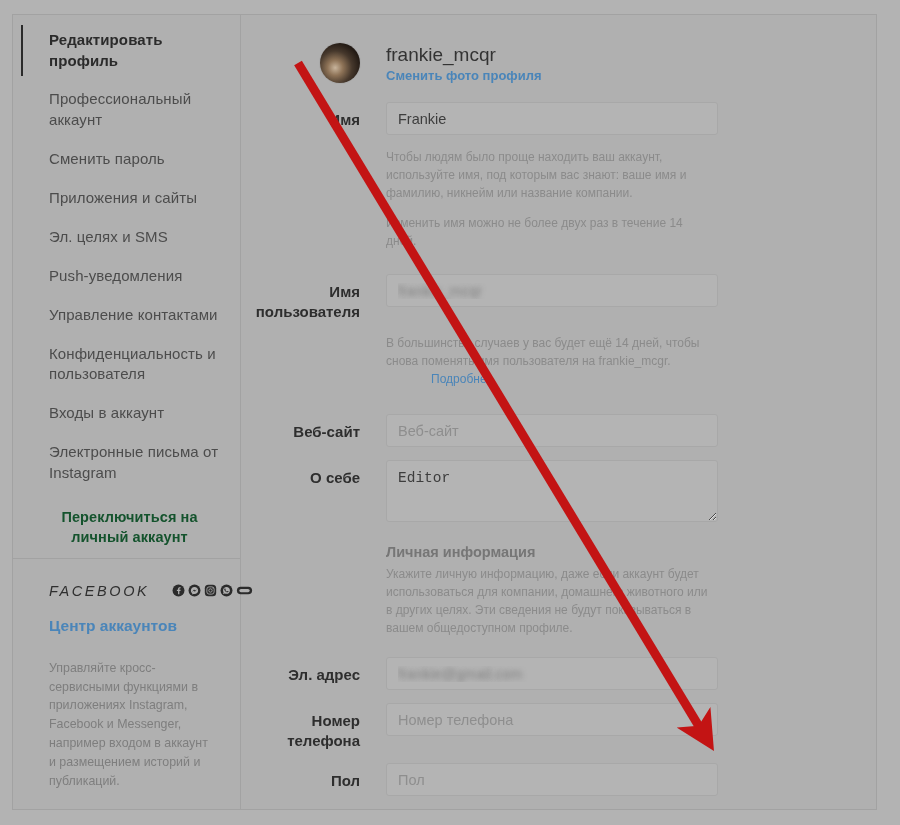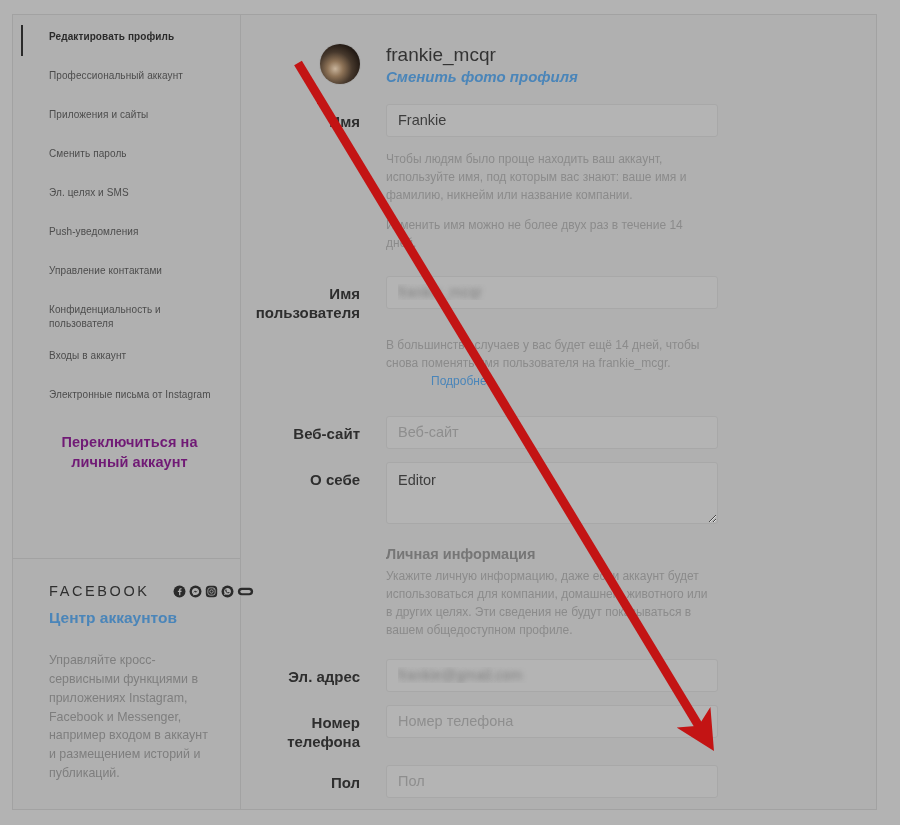--- a/index.html
+++ b/index.html
@@ -40,60 +40,61 @@
     display: flex;
     flex-direction: column;
     background: #b0b0b0;
   }
   .nav-list {
     padding-top: 6px;
   }
   .nav-item {
     position: relative;
     padding: 9px 18px 9px 36px;
-    font-size: 10px;
+    font-size: 15px;
     line-height: 1.38;
     color: #4c4c4c;
     letter-spacing: .1px;
     cursor: pointer;
     min-height: 21px;
   }
   .nav-item.active {
     color: #2b2b2b;
     font-weight: bold;
   }
   .nav-item.active::before {
     content: "";
     position: absolute;
     left: 8px;
     top: 4px;
     bottom: 4px;
     width: 2px;
     background: #2a2a2a;
   }
   .nav-item.link {
-    color: #701a75;
+    color: #14532d;
     font-weight: bold;
     text-align: center;
     padding: 14px 24px 10px 30px;
     font-size: 14.5px;
     line-height: 1.42;
   }
 
   
   #fb-card {
     margin-top: auto;
     border-top: 1px solid #a2a2a2;
     padding: 24px 20px 26px 36px;
   }
   .fb-head {
     display: flex;
     align-items: center;
     gap: 23px;
-    margin-bottom: 10px;
+    margin-bottom: 18px;
+    font-style: italic;
   }
   .fb-word {
     font-size: 14.5px;
     letter-spacing: 2.6px;
     color: #2f2f2f;
     font-weight: 500;
   }
   .fb-icons {
     display: flex;
     align-items: center;
@@ -171,25 +172,24 @@
     flex-direction: column;
     justify-content: center;
   }
   .username-title {
     font-size: 19px;
     color: #333;
     line-height: 1.25;
     margin-bottom: 1px;
   }
   .change-photo {
-    font-size: 15px;
+    font-size: 13px;
     font-weight: bold;
     color: #4a85b9;
     cursor: pointer;
-    font-style: italic;
   }
 
   
   .inp {
     width: 100%;
     box-sizing: border-box;
     height: 33px;
     border: 1px solid #a8a8a8;
     background: #b4b4b4;
     border-radius: 3px;
@@ -202,20 +202,21 @@
   .inp::placeholder { color: #8e8e8e; }
   .inp.blurred {
     color: transparent;
     text-shadow: 0 0 5px rgba(125,125,125,.95);
   }
   textarea.inp {
     height: 62px;
     padding: 8px 11px;
     line-height: 1.35;
     resize: vertical;
+    font-family: Liberation Mono, monospace;
   }
 
   .helper {
     font-size: 12px;
     line-height: 1.5;
     color: #8b8b8b;
     max-width: 330px;
     margin: 10px 0 0 0;
   }
   .helper + .helper { margin-top: 12px; }
@@ -261,22 +262,22 @@
 </head>
 <body>
 
 <div id="page-shell">
 
   <nav id="sidebar">
 
     <div class="nav-list">
       <div class="nav-item active"><span>Редактировать профиль</span></div>
       <div class="nav-item"><span>Профессиональный аккаунт</span></div>
+      <div class="nav-item"><span>Сменить пароль</span></div>
       <div class="nav-item"><span>Приложения и сайты</span></div>
-      <div class="nav-item"><span>Сменить пароль</span></div>
       <div class="nav-item"><span>Эл. целях и SMS</span></div>
       <div class="nav-item"><span>Push-уведомления</span></div>
       <div class="nav-item"><span>Управление контактами</span></div>
       <div class="nav-item"><span>Конфиденциальность и пользователя</span></div>
       <div class="nav-item"><span>Входы в аккаунт</span></div>
       <div class="nav-item"><span>Электронные письма от Instagram</span></div>
       <div class="nav-item link"><span>Переключиться на личный аккаунт</span></div>
     </div>
 
     <div id="fb-card">

